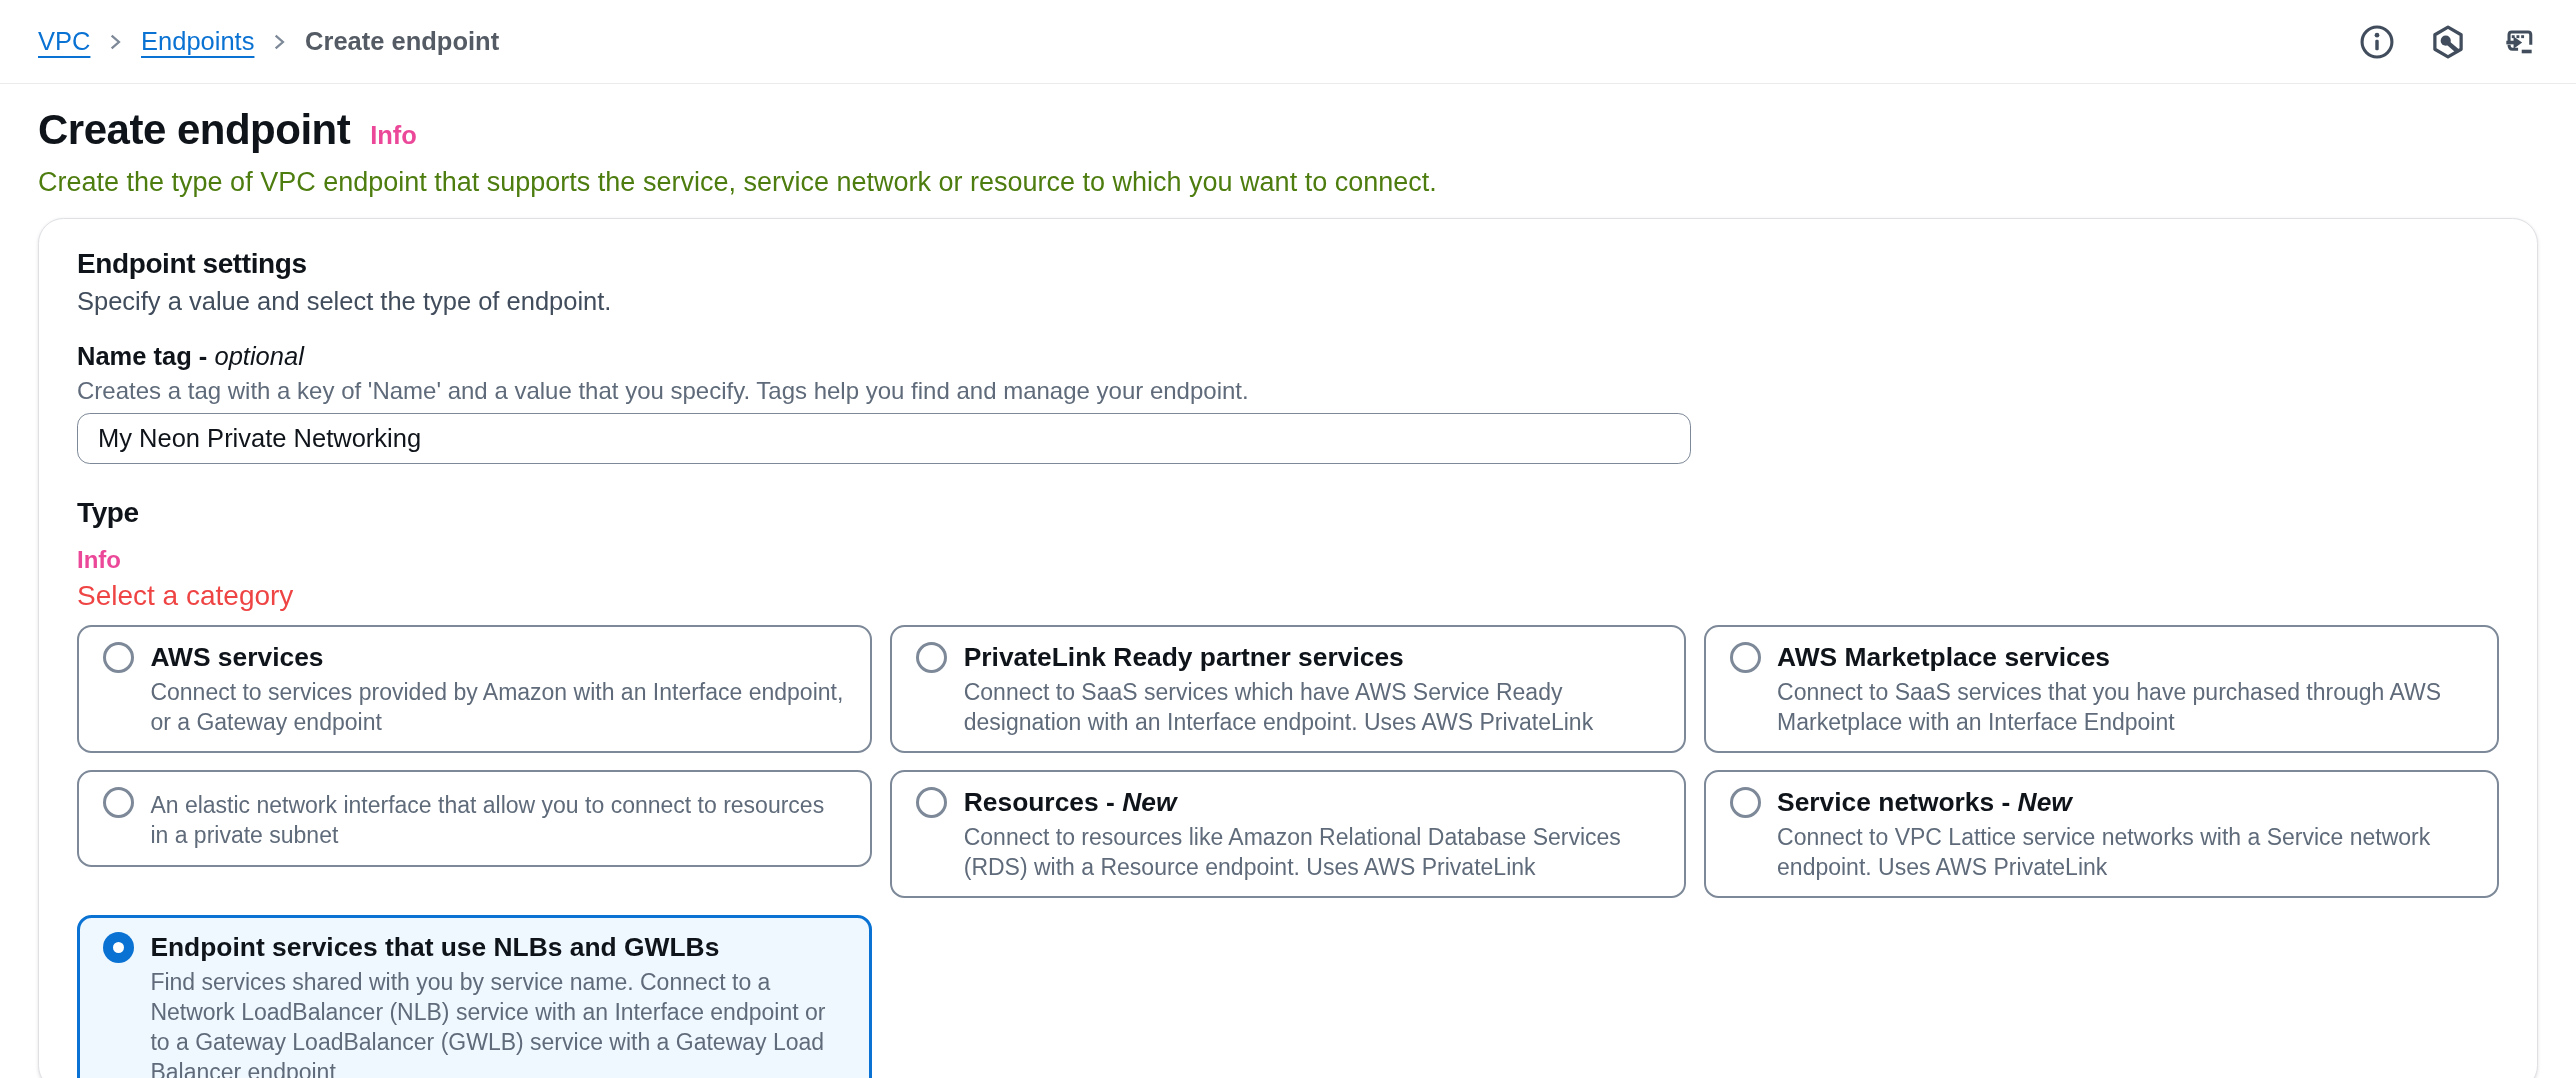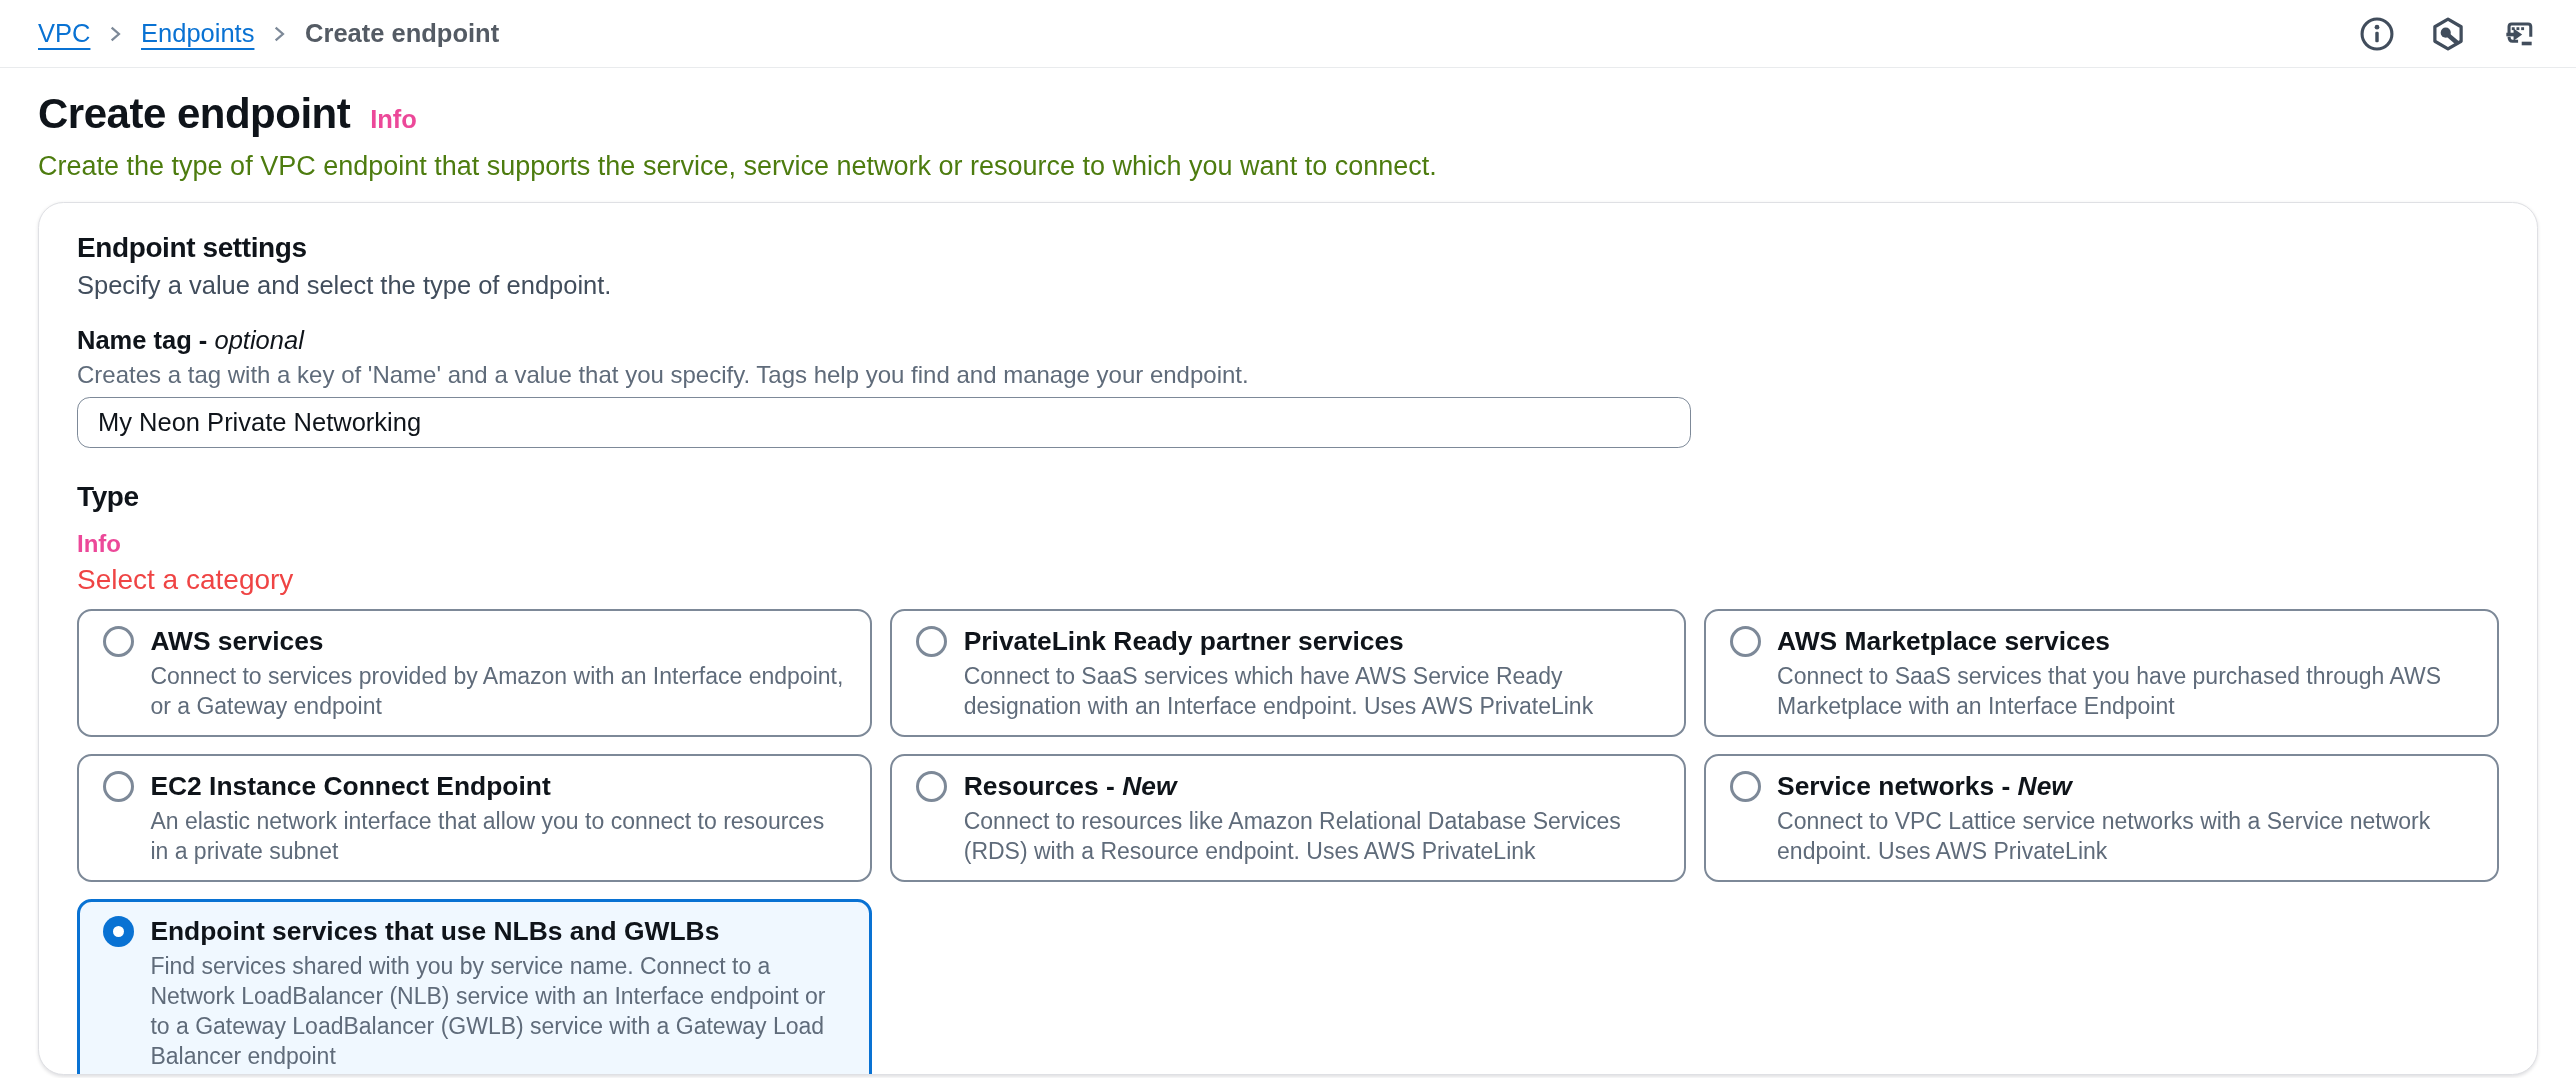--- a/index.html
+++ b/index.html
@@ -7,21 +7,21 @@
   body {
     width: 2576px; height: 1078px;
     background: #ffffff;
     font-family: "Liberation Sans", sans-serif;
     color: #0f141a;
     overflow: hidden;
   }
 
   
   .topbar {
-    height: 68px;
+    height: 84px;
     display: flex; align-items: center; justify-content: space-between;
     padding: 0 38px;
     border-bottom: 1.8px solid #e9ebed;
   }
   .breadcrumb { display: flex; align-items: center; gap: 18px; font-size: 25.5px; }
   .bc-link { color: #0972d3; text-decoration: underline; text-underline-offset: 6.4px; cursor: pointer; }
   .bc-current { color: #545b64; font-weight: 700; }
   .bc-sep { display: flex; align-items: center; }
   .header-icons { display: flex; align-items: center; gap: 33px; }
   .hicon { width: 38px; height: 38px; cursor: pointer; display: block; }
@@ -181,21 +181,20 @@
           <div class="tile-title">PrivateLink Ready partner services</div>
           <div class="tile-desc">Connect to SaaS services which have AWS Service Ready designation with an Interface endpoint. Uses AWS PrivateLink</div>
         </div>
         <div class="tile">
           <span class="radio"></span>
           <div class="tile-title">AWS Marketplace services</div>
           <div class="tile-desc">Connect to SaaS services that you have purchased through AWS Marketplace with an Interface Endpoint</div>
         </div>
         <div class="tile">
           <span class="radio"></span>
-          <div class="tile-title">EC2 Instance Connect Endpoint</div>
           <div class="tile-desc">An elastic network interface that allow you to connect to resources in a private subnet</div>
         </div>
         <div class="tile">
           <span class="radio"></span>
           <div class="tile-title">Resources - <span class="badge">New</span></div>
           <div class="tile-desc">Connect to resources like Amazon Relational Database Services (RDS) with a Resource endpoint. Uses AWS PrivateLink</div>
         </div>
         <div class="tile">
           <span class="radio"></span>
           <div class="tile-title">Service networks - <span class="badge">New</span></div>

